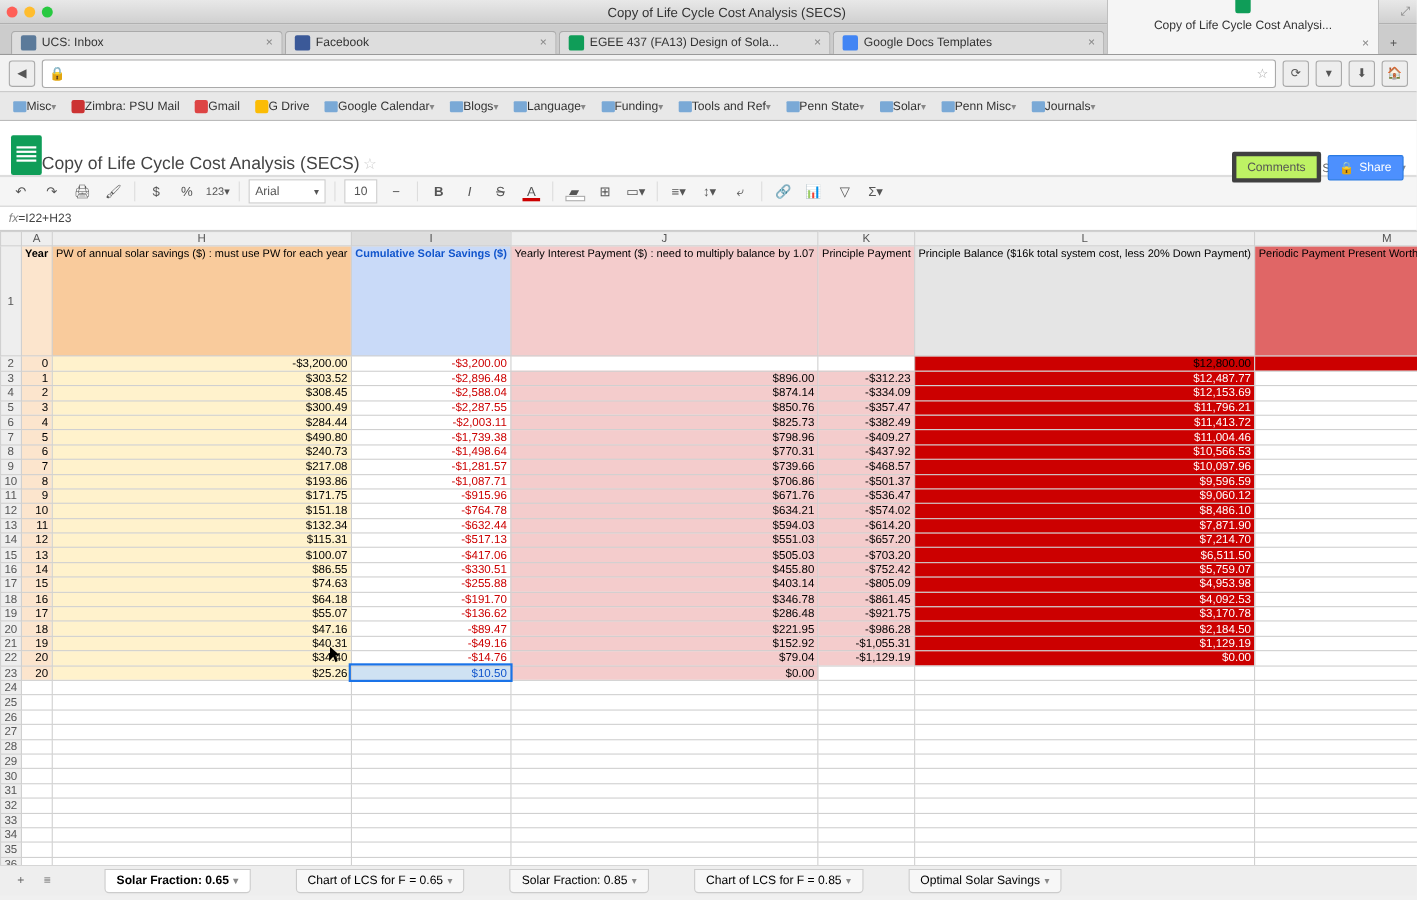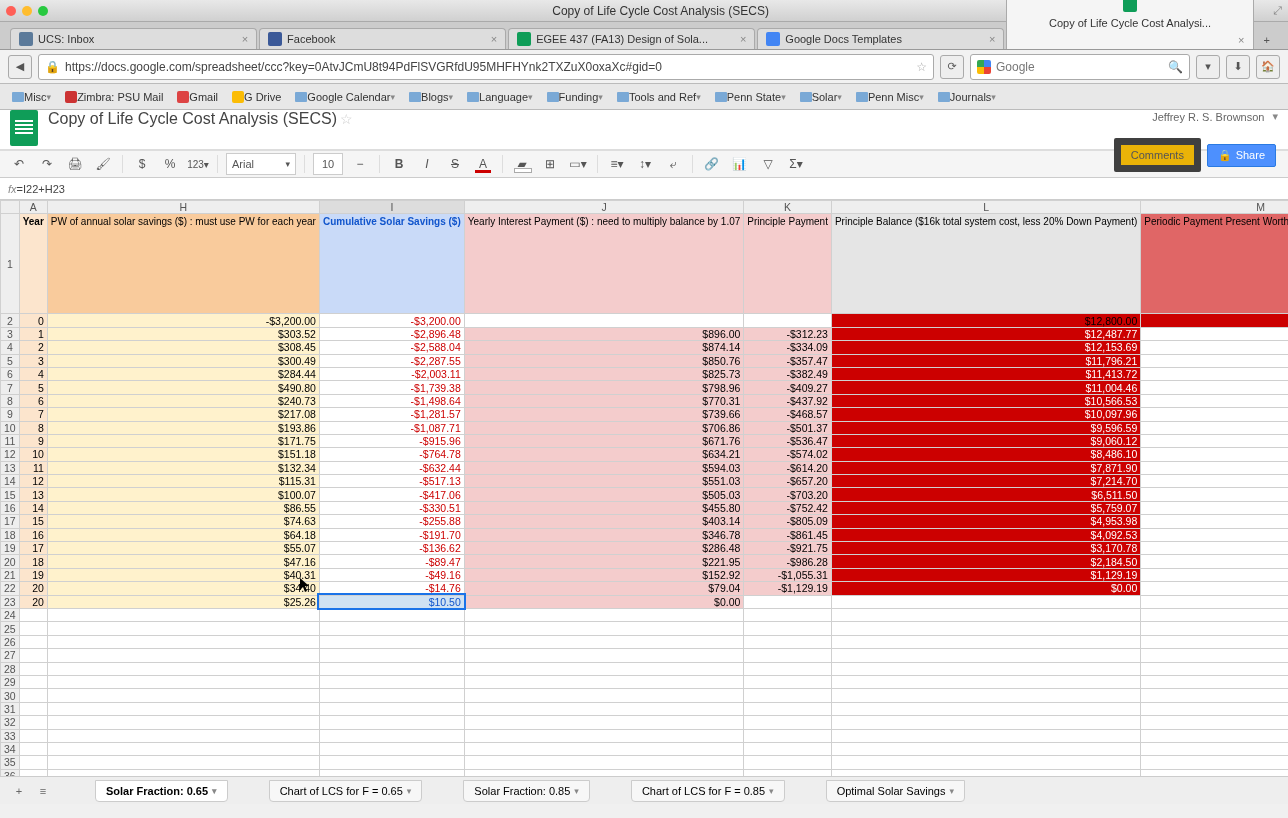--- a/index.html
+++ b/index.html
@@ -31,28 +31,28 @@
 .gimg { width: 14px; height: 14px; background: conic-gradient(#4285f4 0 25%, #ea4335 0 50%, #fbbc05 0 75%, #34a853 0 100%); border-radius: 2px; }
 
 
 .bmbar { height: 26px; background: #e8e8e8; border-bottom: 1px solid #bbb; display: flex; align-items: center; gap: 2px; padding: 0 6px; font-size: 11px; color: #333; }
 .bm { display: flex; align-items: center; gap: 0; padding: 2px 6px; border-radius: 3px; }
 .bmfold { width: 12px; height: 10px; background: #7aa9d6; border-radius: 1px; }
 .bmico { width: 12px; height: 12px; background: #999; border-radius: 2px; }
 .chev { color: #888; font-size: 9px; }
 
 
-.docheader { height: 40px; background: #fff; border-bottom: 1px solid #ddd; display: flex; align-items: flex-start; padding: 0 10px; gap: 10px; }
+.docheader { height: 50px; background: #fff; border-bottom: 1px solid #ddd; display: flex; align-items: flex-end; padding: 0 10px; }
 .docicon { width: 28px; height: 36px; background: #0f9d58; border-radius: 2px; position: relative; }
 .docicon::after { content:""; position:absolute; left:5px; top:10px; width:18px; height:2px; background:#fff; box-shadow:0 4px 0 #fff,0 8px 0 #fff,0 12px 0 #fff; }
 .doctitle { font-size: 16px; color: #444; }
 .docstar { color: #ccc; font-size: 14px; }
 .docright { margin-left: auto; display: flex; align-items: center; gap: 8px; font-size: 11px; }
 .user { color: #666; }
-.cbtn { padding: 4px 10px; border: 7px solid #404040; border-radius: 2px; background: #eab308; color: #555; }
+.cbtn { padding: 4px 10px; border: 4px solid #404040; border-radius: 2px; background: #bef264; color: #555; }
 .sharebtn { padding: 4px 10px; border: 1px solid #2a7ae2; border-radius: 2px; background: #4d90fe; color: #fff; display:flex; align-items:center; gap:4px; }
 
 
 .menubar { height: 20px; background: #fff; display: flex; align-items: center; gap: 16px; padding: 0 54px; font-size: 12px; color: #444; }
 .menubar .status { color: #999; margin-left: 10px; }
 
 
 .toolbar { height: 28px; background: #f5f5f5; border-top: 1px solid #ddd; border-bottom: 1px solid #ccc; display: flex; align-items: center; gap: 6px; padding: 0 8px; color: #555; }
 .tbtn { width: 22px; height: 22px; display: flex; align-items: center; justify-content: center; border-radius: 2px; font-size: 12px; }
 .tsep { width: 1px; height: 18px; background: #ddd; margin: 0 2px; }
@@ -140,29 +140,23 @@
       <span class="tlabel">Copy of Life Cycle Cost Analysi...</span>
       <span class="tclose">×</span>
     </div>
     <div class="newtab">+</div>
   </div>
 
 <div class="urlrow">
   <div class="navbtn">◀</div>
   <div class="urlbox">
     <span class="lock">🔒</span>
-    <span>https://docs.google.com/spreadsheet/ccc?key=0AtvJCmU8t94PdFlSVGRfdU95MHFHYnk2TXZuX0oxaXc#gid=0</span>
     <span class="star">☆</span>
   </div>
   <div class="navbtn">⟳</div>
-  <div class="searchbox">
-    <span class="gimg"></span>
-    <span>Google</span>
-    <span style="margin-left:auto">🔍</span>
-  </div>
   <div class="navbtn">▾</div>
   <div class="navbtn">⬇</div>
   <div class="navbtn">🏠</div>
 </div>
 
 <div class="bmbar" id="bmbar">
     <div class="bm">
       <span class="bmfold"></span>
       <span>Misc</span>
       <span class="chev">▾</span>

